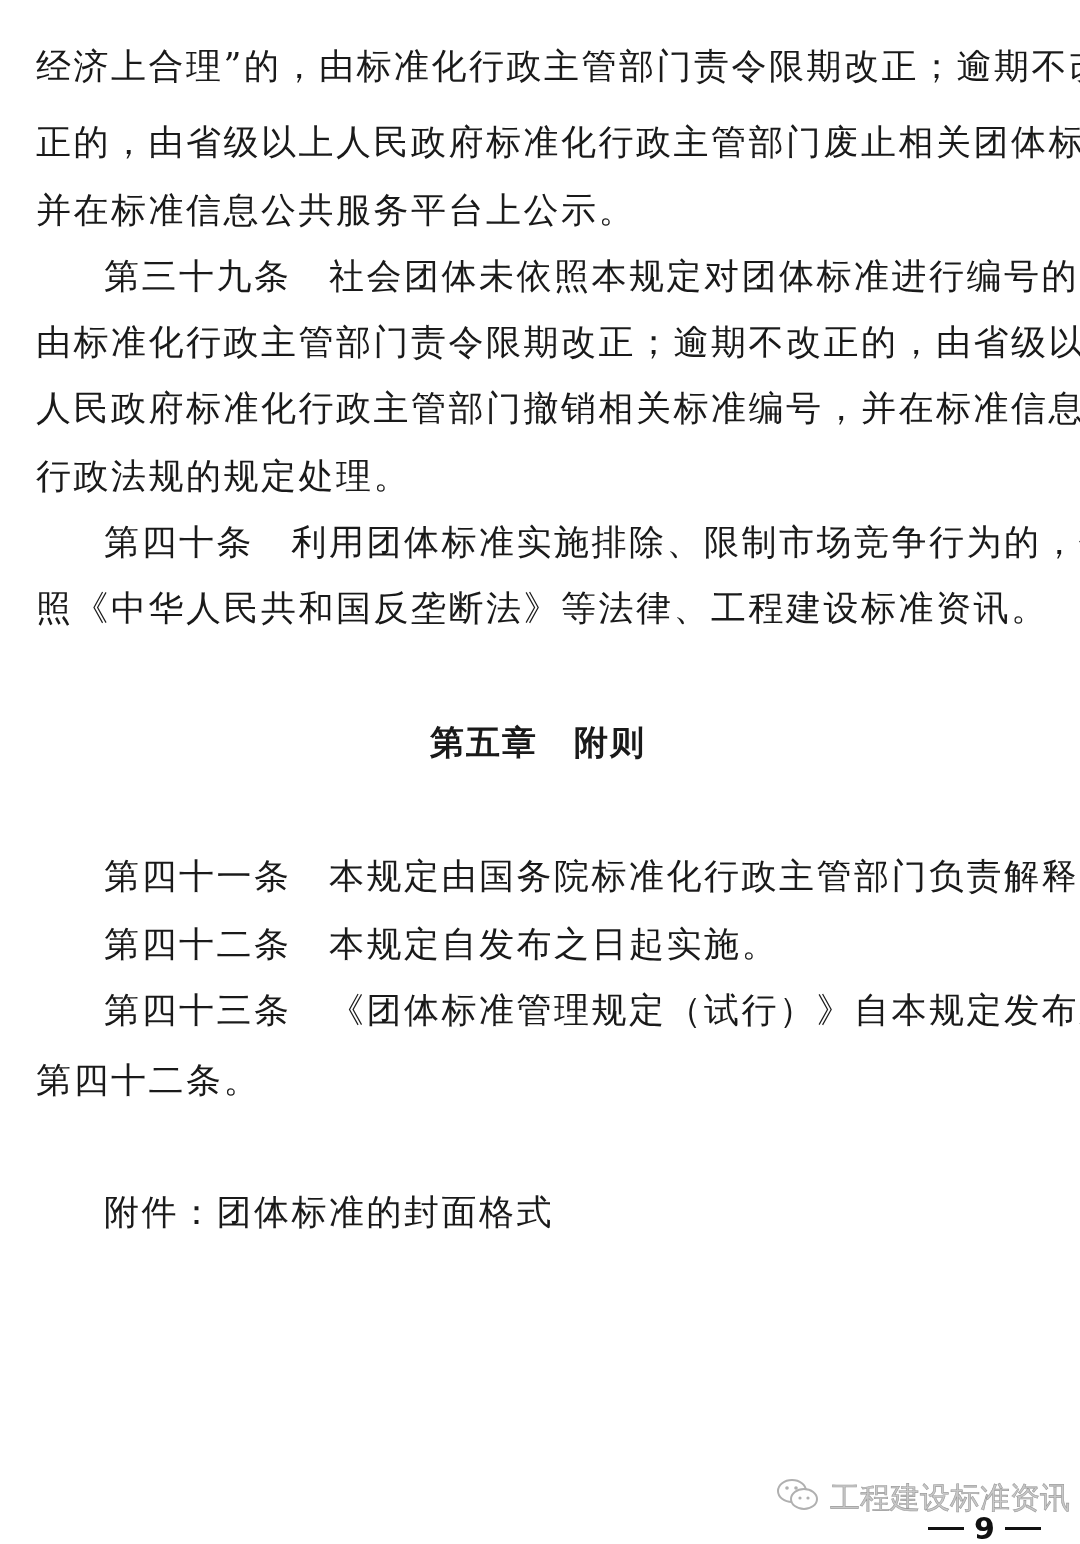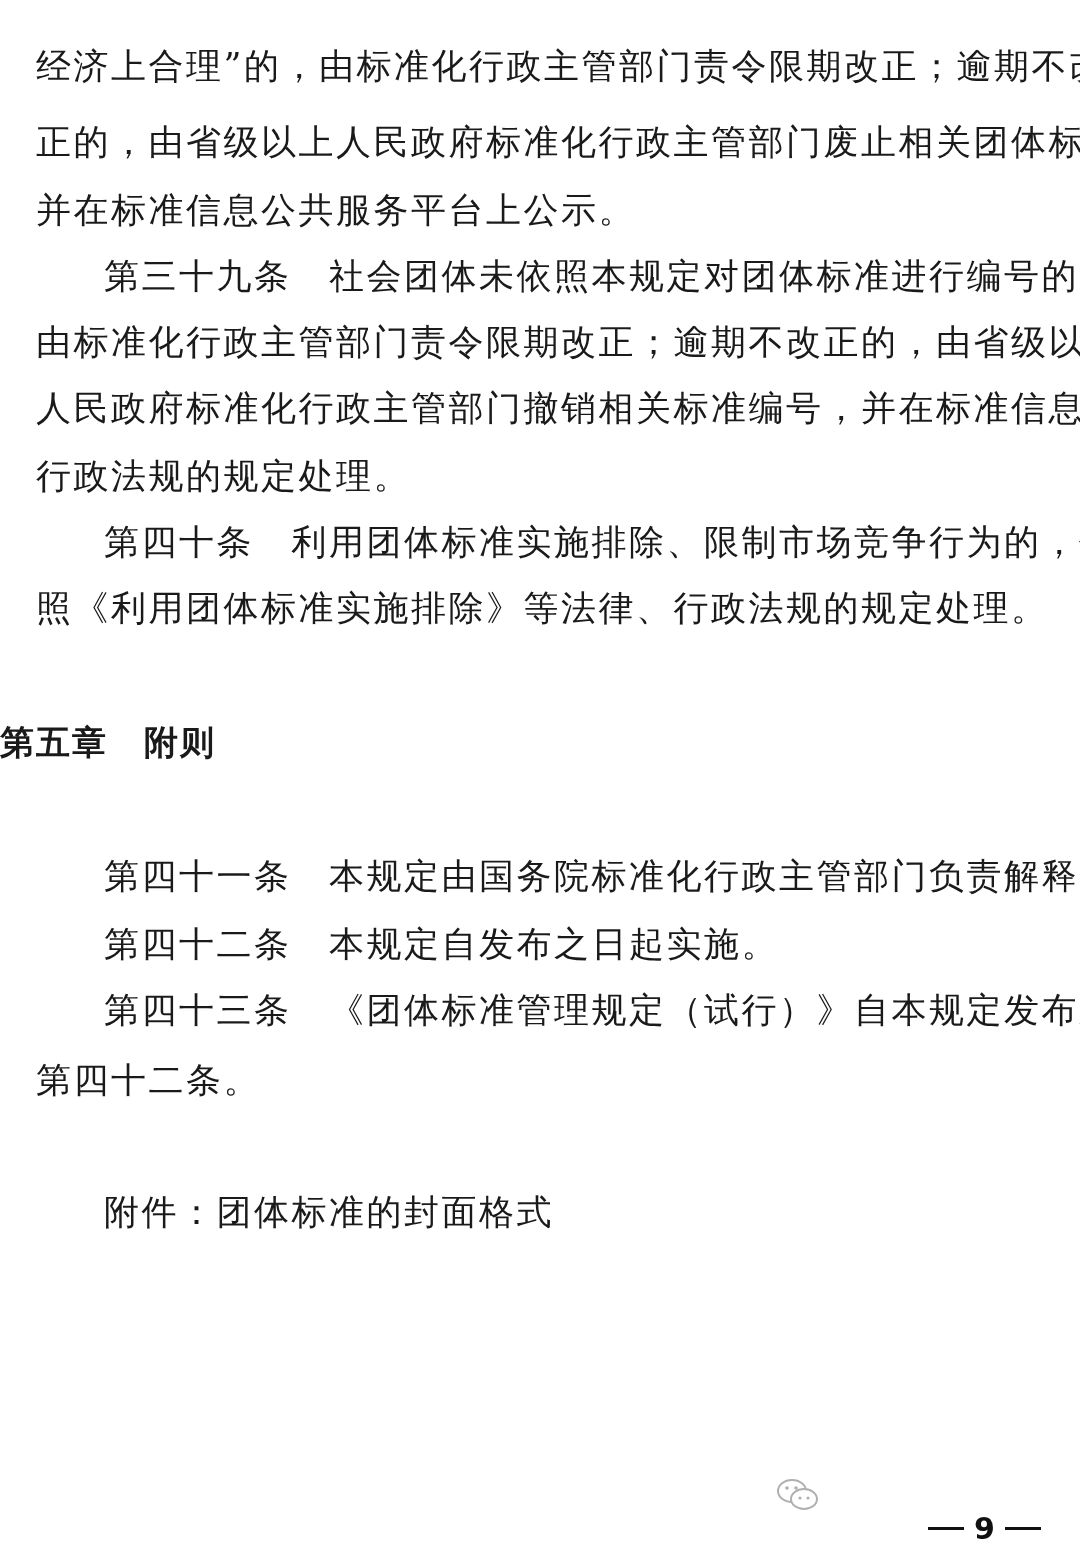--- a/index.html
+++ b/index.html
@@ -8,21 +8,21 @@
       font-family: "DejaVu Serif", "Liberation Serif", serif;
       color: #1a1a1a;
     }
     .line {
       position: absolute; left: 36px; width: 1010px;
       font-size: 35px; line-height: 40px; white-space: nowrap;
       letter-spacing: 2.5px;
     }
     .indent { left: 104px; }
     .heading {
-      position: absolute; left: 0; width: 1076px; 
+      position: absolute; left: 0; width: 1076px; text-align: center;
       font-family: "DejaVu Sans", "Liberation Sans", sans-serif;
       font-weight: bold; font-size: 34px; line-height: 40px; letter-spacing: 2px;
     }
     .watermark {
       position: absolute; left: 776px; top: 1478px; height: 40px;
       display: flex; align-items: center; gap: 8px;
       color: #c8c8c8; font-family: "DejaVu Sans", sans-serif; font-size: 30px;
       -webkit-text-stroke: 0.6px #9a9a9a;
     }
     .pagenum {
@@ -39,21 +39,21 @@
   <div class="line" style="top:46px">经济上合理”的，由标准化行政主管部门责令限期改正；逾期不改</div>
   <div class="line" style="top:122px">正的，由省级以上人民政府标准化行政主管部门废止相关团体标准，</div>
   <div class="line" style="top:190px">并在标准信息公共服务平台上公示。</div>
 
   <div class="line indent" style="top:256px">第三十九条　社会团体未依照本规定对团体标准进行编号的，</div>
   <div class="line" style="top:322px">由标准化行政主管部门责令限期改正；逾期不改正的，由省级以上</div>
   <div class="line" style="top:388px">人民政府标准化行政主管部门撤销相关标准编号，并在标准信息公</div>
   <div class="line" style="top:456px">行政法规的规定处理。</div>
 
   <div class="line indent" style="top:522px">第四十条　利用团体标准实施排除、限制市场竞争行为的，依</div>
-  <div class="line" style="top:588px">照《利用团体标准实施排除》等法律、行政法规的规定处理。</div>
+  <div class="line" style="top:588px">照《中华人民共和国反垄断法》等法律、工程建设标准资讯。</div>
 
   <div class="heading" style="top:722px">第五章　附则</div>
 
   <div class="line indent" style="top:856px">第四十一条　本规定由国务院标准化行政主管部门负责解释。</div>
   <div class="line indent" style="top:924px">第四十二条　本规定自发布之日起实施。</div>
   <div class="line indent" style="top:990px">第四十三条　《团体标准管理规定（试行）》自本规定发布之</div>
   <div class="line" style="top:1060px">第四十二条。</div>
 
   <div class="line indent" style="top:1192px">附件：团体标准的封面格式</div>
 
@@ -61,20 +61,21 @@
     <span>
       <svg width="46" height="36" viewBox="0 0 46 36">
         <ellipse cx="16" cy="14" rx="14" ry="11" fill="none" stroke="#b0b0b0" stroke-width="2"></ellipse>
         <ellipse cx="28" cy="22" rx="13" ry="10" fill="#fff" stroke="#b0b0b0" stroke-width="2"></ellipse>
         <circle cx="11" cy="11" r="1.8" fill="#b0b0b0"></circle>
         <circle cx="20" cy="11" r="1.8" fill="#b0b0b0"></circle>
         <circle cx="24" cy="21" r="1.6" fill="#b0b0b0"></circle>
         <circle cx="32" cy="21" r="1.6" fill="#b0b0b0"></circle>
       </svg>
     </span>
+    <span>工程建设标准资讯</span>
   </div>
 
   <div class="pagenum">
     <span class="dash"></span>
     <span>9</span>
     <span class="dash"></span>
   </div>
 </div>
 
 </body></html>

